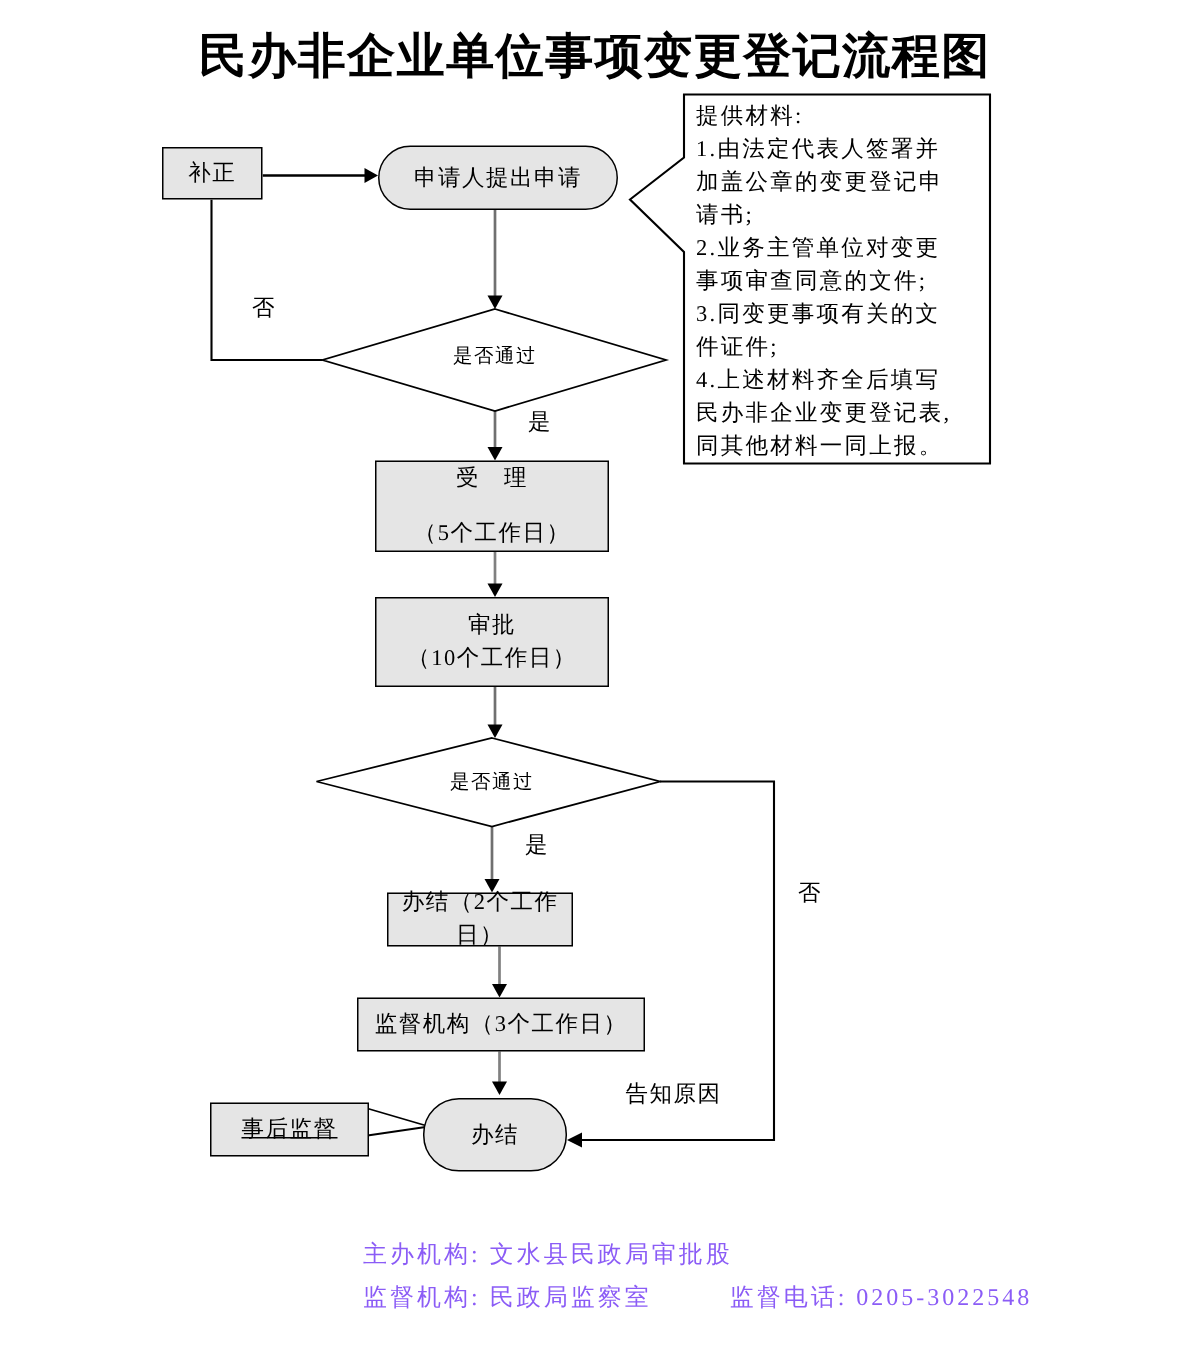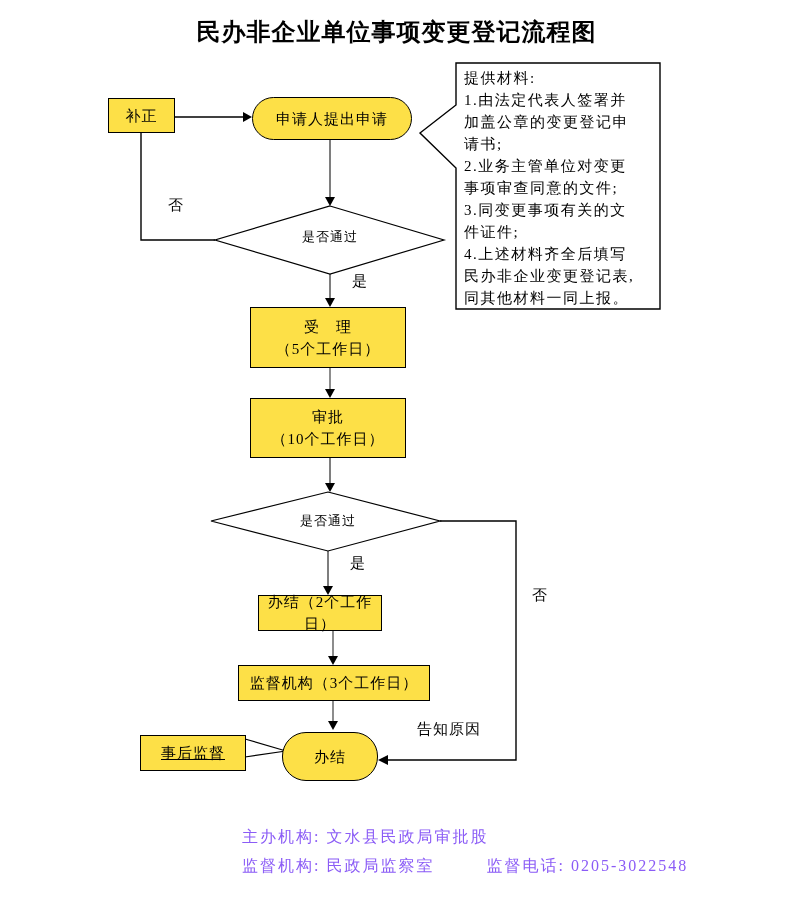--- a/index.html
+++ b/index.html
@@ -4,24 +4,24 @@
 <style>
   html,body { margin:0; padding:0; background:#fff; }
   .page {
     position:relative; width:793px; height:897px; background:#ffffff;
     font-family:"Liberation Serif","DejaVu Serif",serif; color:#000;
     overflow:hidden;
   }
   .svg-layer { position:absolute; left:0; top:0; width:793px; height:897px; }
   .title {
     position:absolute; top:16px; left:0; width:100%; text-align:center;
-    font-size:24px; font-weight:bold; letter-spacing:1px;
+    font-size:32px; font-weight:bold; letter-spacing:1px;
   }
   .box {
-    position:absolute; box-sizing:border-box; border:1px solid #000; background:#fde047;
+    position:absolute; box-sizing:border-box; border:1px solid #000; background:#e5e5e5;
     display:flex; align-items:center; justify-content:center; text-align:center;
     font-size:15px; letter-spacing:1px; line-height:22px;
   }
   .stack { flex-direction:column; }
   .oval { border-radius:24px; }
   .lbl { position:absolute; font-size:15px; letter-spacing:1px; white-space:nowrap; }
   .diamond-text {
     position:absolute; text-align:center; font-size:13px; letter-spacing:1px;
   }
   .materials {
@@ -86,21 +86,21 @@
   <div class="box" style="left:108px; top:98px; width:67px; height:35px;">
     <span>补正</span>
   </div>
 
   <div class="box oval" style="left:252px; top:97px; width:160px; height:43px;">
     <span>申请人提出申请</span>
   </div>
 
   <div class="diamond-text" style="left:265px; top:228px; width:130px;">是否通过</div>
 
-  <div class="box stack" style="left:250px; top:307px; width:156px; height:61px;">
+  <div class="box stack" style="left:250px; top:307px; width:156px; height:61px;justify-content:space-between;">
     <div>受　理</div>
     <div>（5个工作日）</div>
   </div>
 
   <div class="box stack" style="left:250px; top:398px; width:156px; height:60px;">
     <div>审批</div>
     <div>（10个工作日）</div>
   </div>
 
   <div class="diamond-text" style="left:263px; top:512px; width:130px;">是否通过</div>

